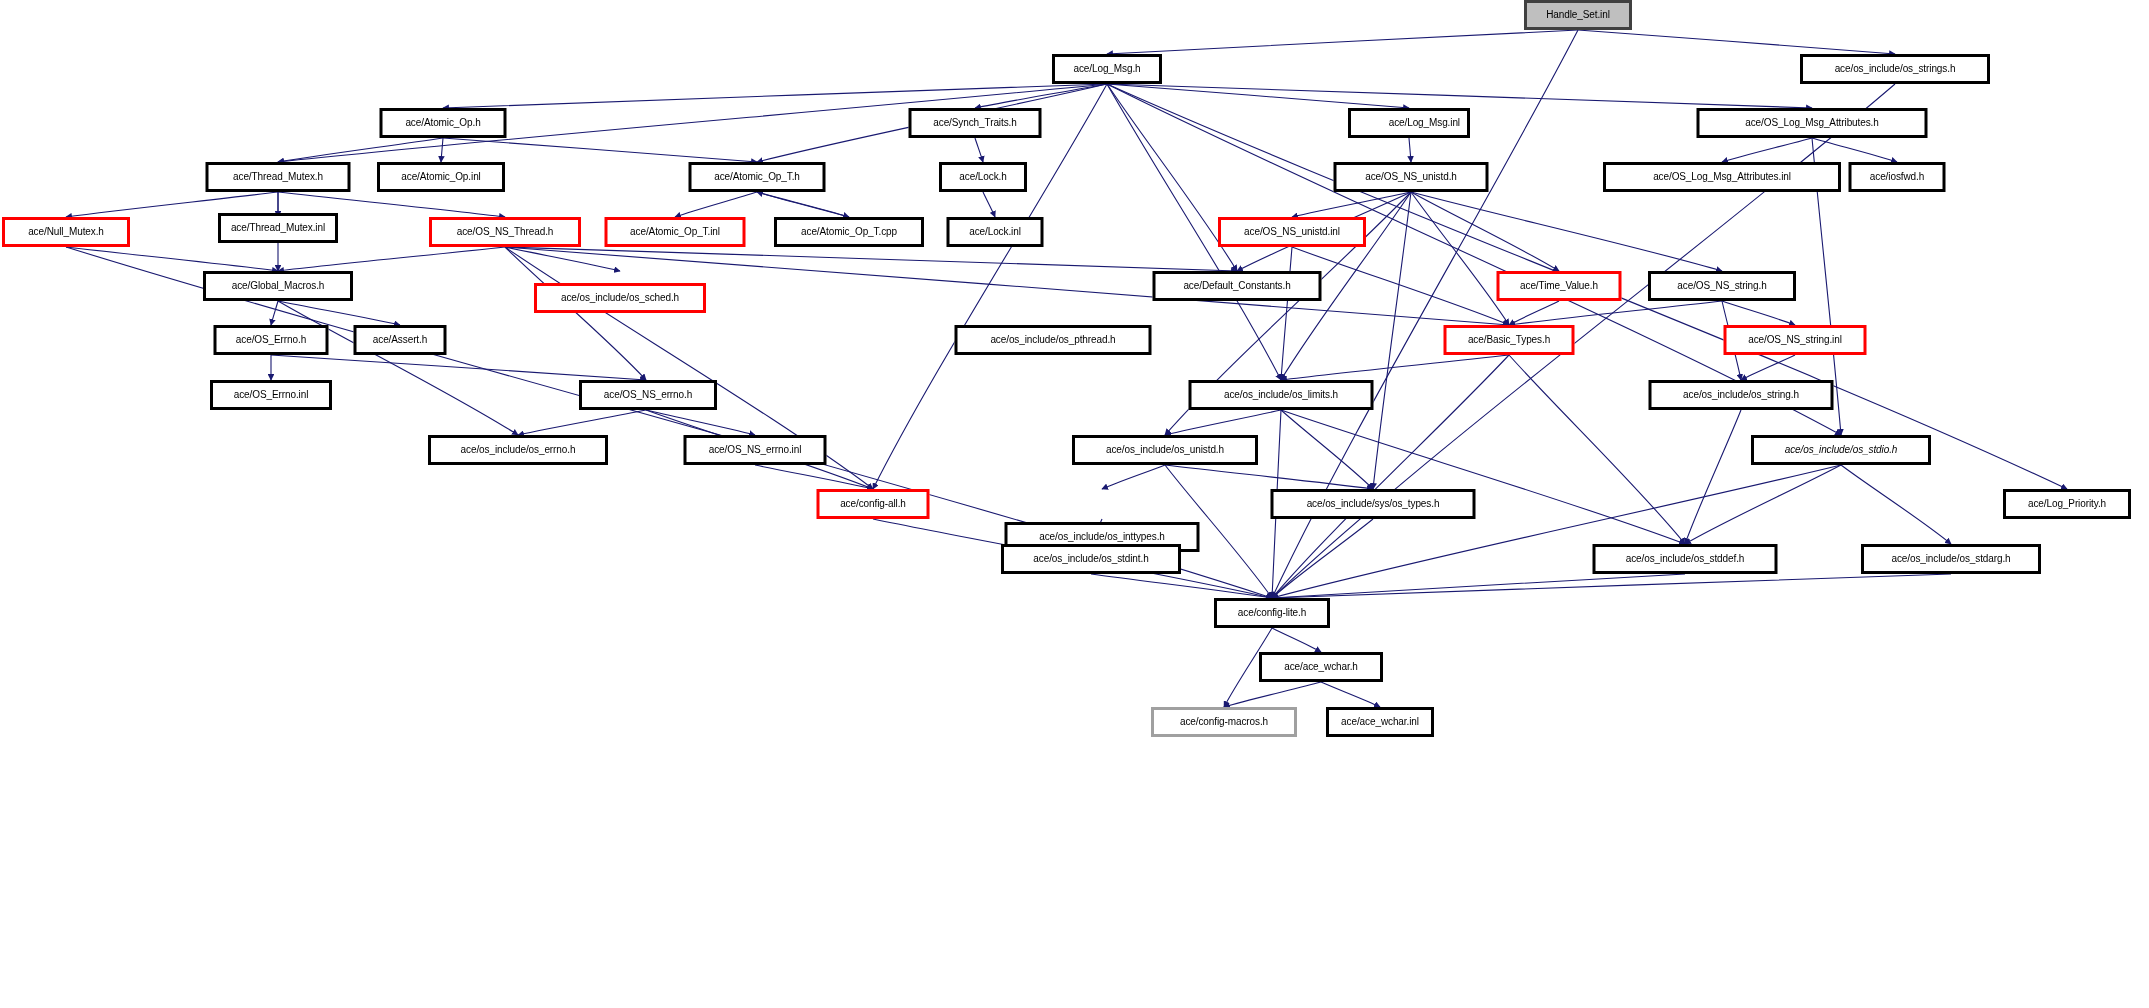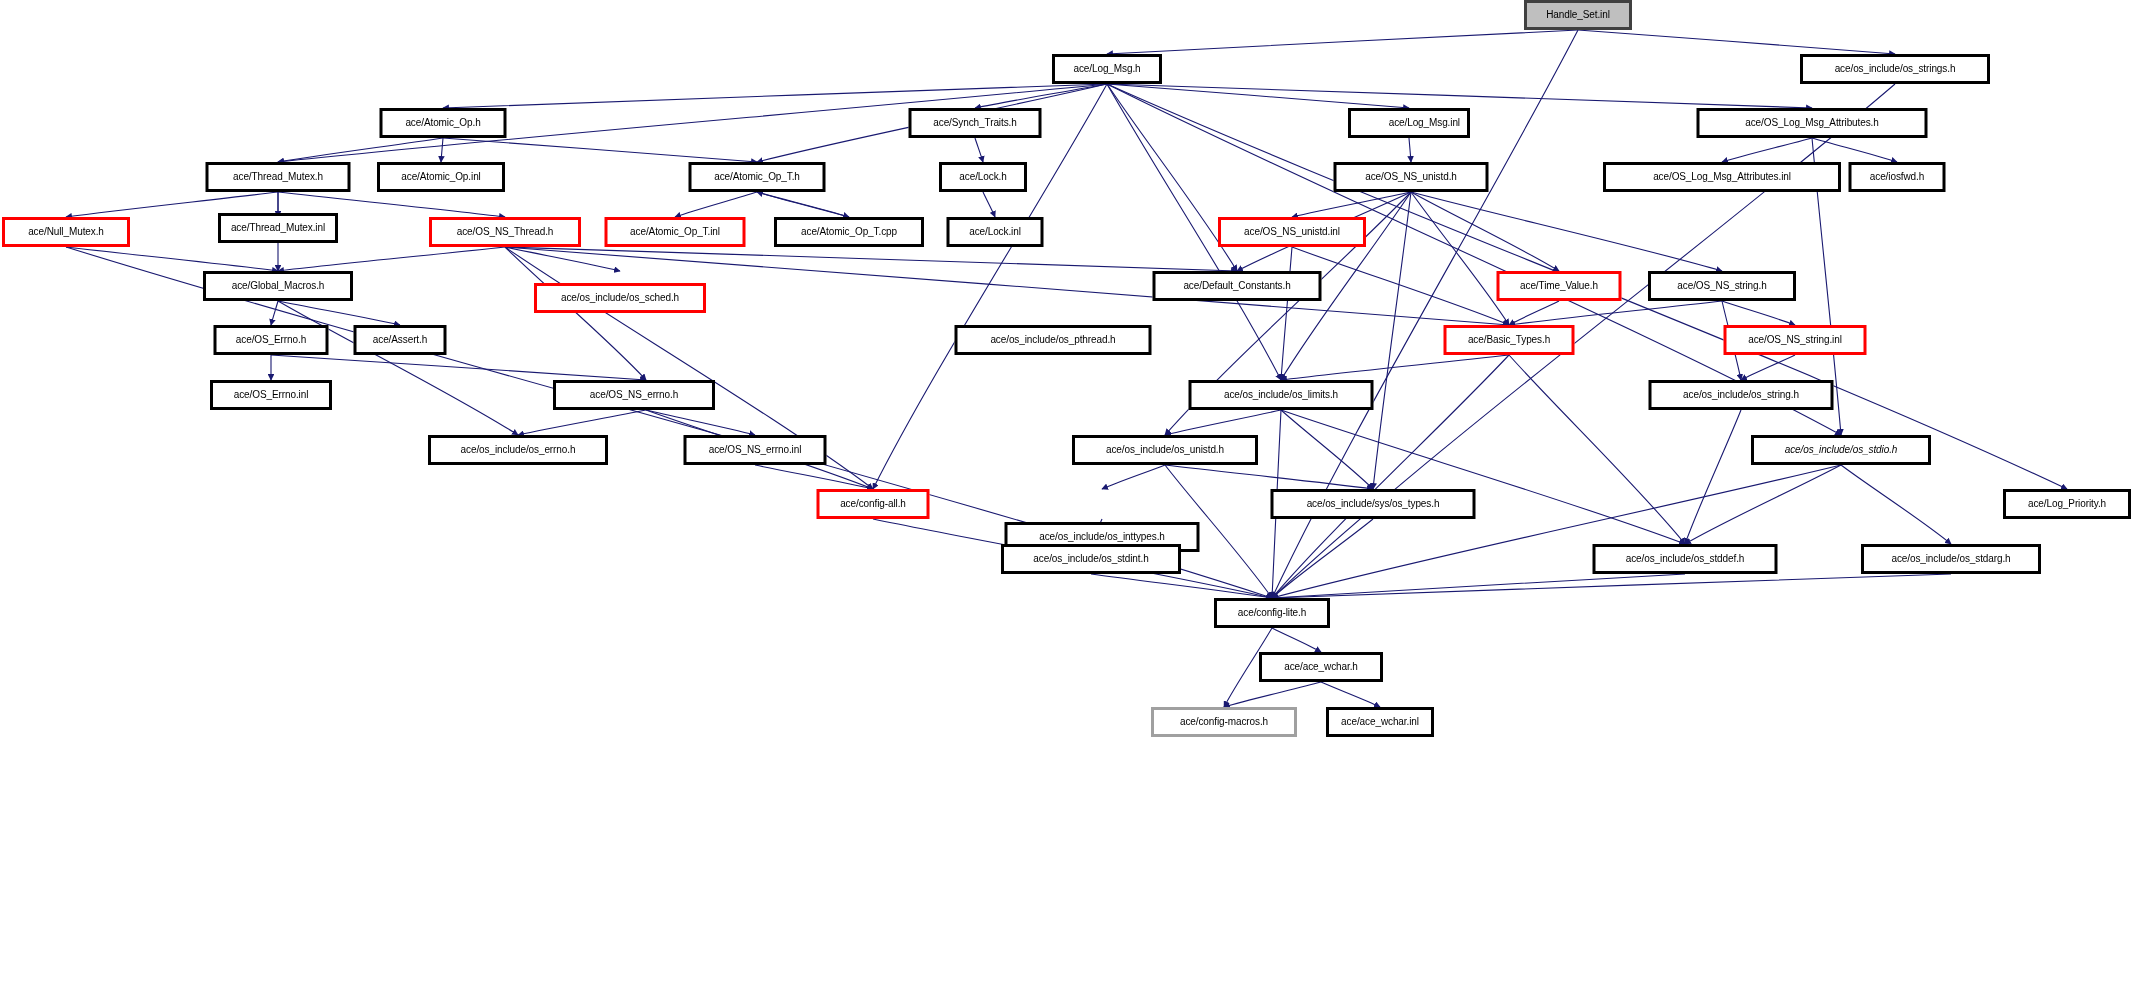--- a/index.html
+++ b/index.html
@@ -244,21 +244,21 @@
       </div>
       <div class="node red" style="left: 1509px; top: 340px; width: 131px;">
         <span class="node-label">ace/Basic_Types.h</span>
       </div>
       <div class="node red" style="left: 1795px; top: 340px; width: 143px;">
         <span class="node-label">ace/OS_NS_string.inl</span>
       </div>
       <div class="node" style="left: 271px; top: 395px; width: 122px;">
         <span class="node-label">ace/OS_Errno.inl</span>
       </div>
-      <div class="node" style="left: 634px; top: 395px; width: 162px;">
+      <div class="node" style="left: 648px; top: 395px; width: 138px;">
         <span class="node-label">ace/OS_NS_errno.h</span>
       </div>
       <div class="node" style="left: 1281px; top: 395px; width: 185px;">
         <span class="node-label">ace/os_include/os_limits.h</span>
       </div>
       <div class="node" style="left: 1741px; top: 395px; width: 185px;">
         <span class="node-label">ace/os_include/os_string.h</span>
       </div>
       <div class="node" style="left: 518px; top: 450px; width: 180px;">
         <span class="node-label">ace/os_include/os_errno.h</span>

